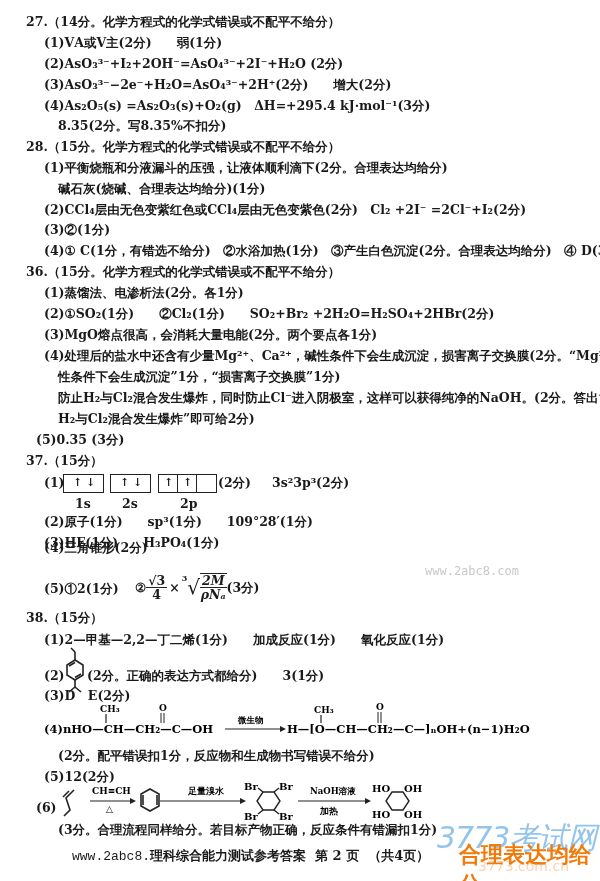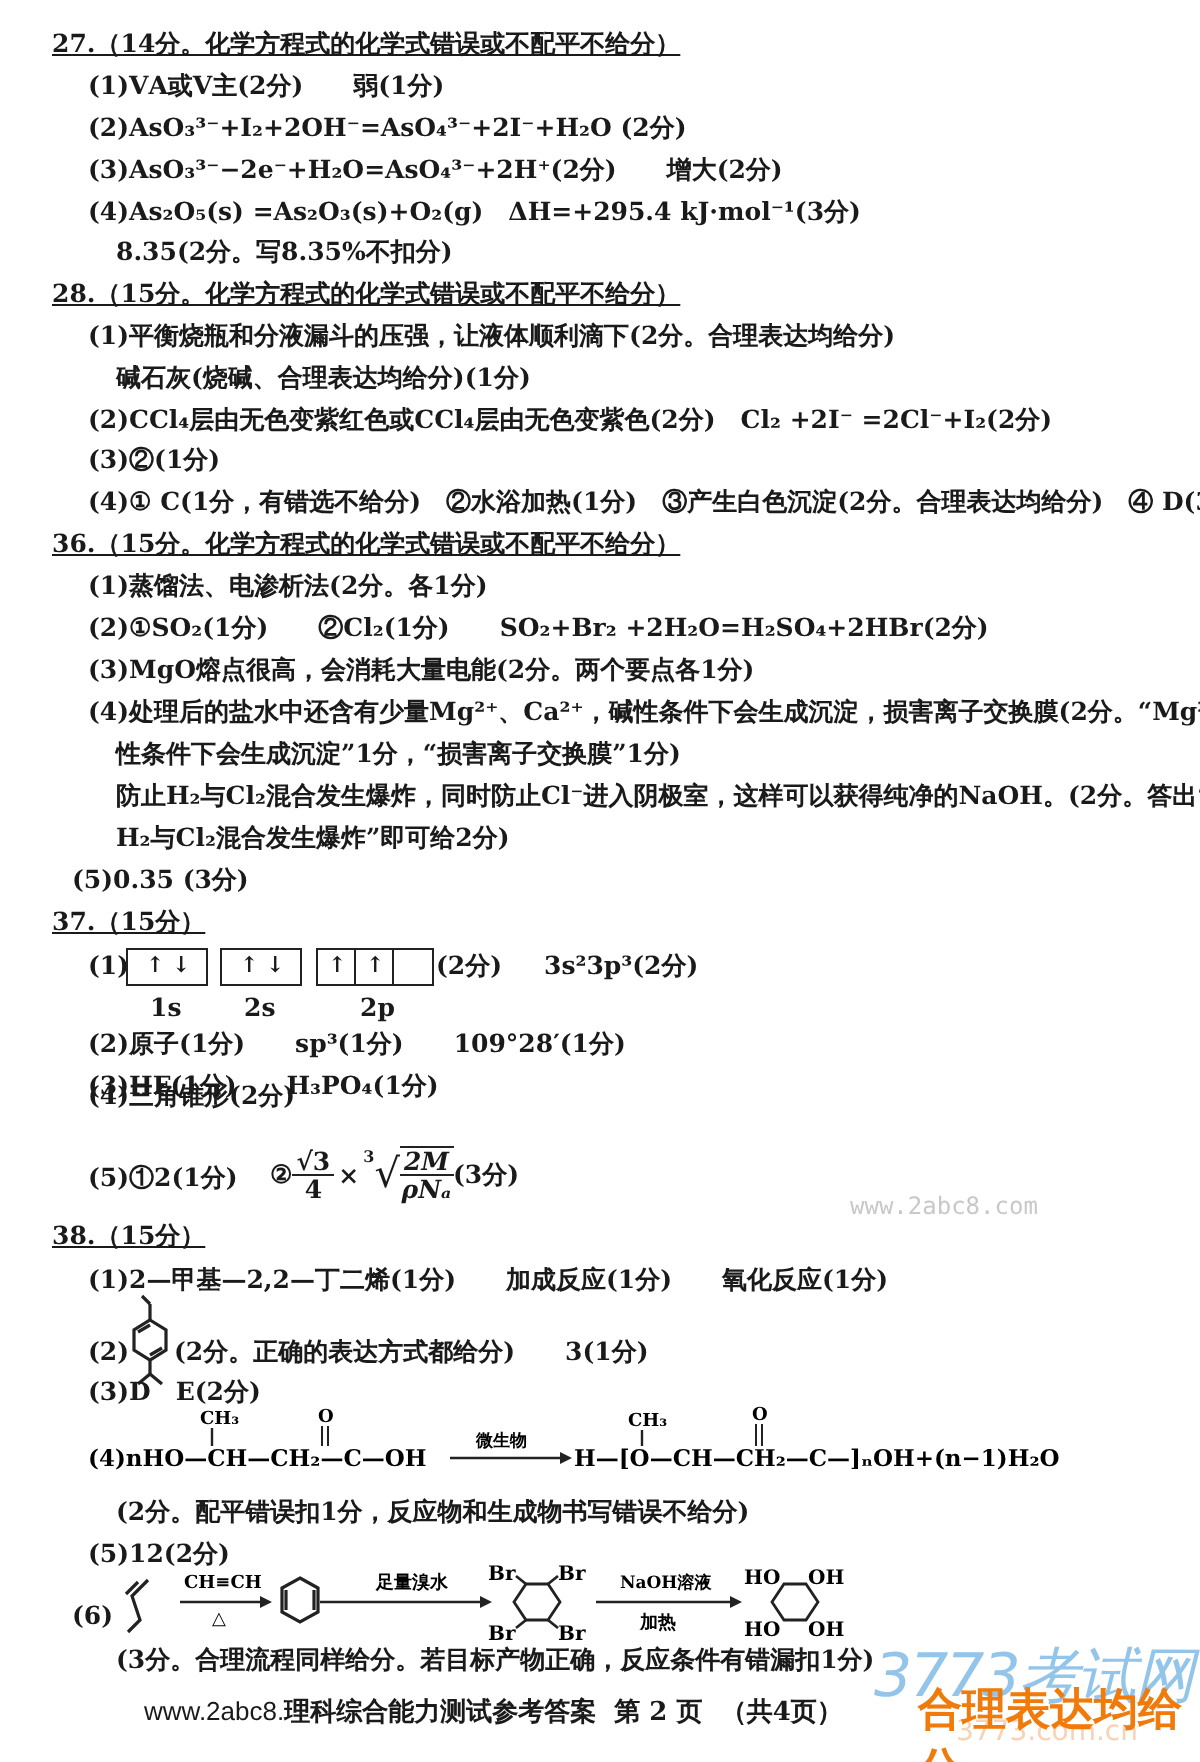--- a/index.html
+++ b/index.html
@@ -1,39 +1,39 @@
 <!DOCTYPE html>
 <html><head>
 <meta charset="utf-8">
 <style>
   html,body{margin:0;padding:0;background:#ffffff;}
   body{width:600px;height:881px;position:relative;overflow:hidden;
        font-family:"DejaVu Serif","Liberation Serif",serif;color:#1a1a1a;font-size:12.5px;}
   .ln{position:absolute;white-space:nowrap;line-height:16px;font-weight:bold;}
-  .q{left:26px;text-decoration:underline;}
+  .q{left:26px;}
   .i1{left:44px;}
   .i2{left:58px;text-align:right;}
   sup,sub{font-size:8px;line-height:0;}
   .obox{position:absolute;border:1.5px solid #222;height:17px;top:0;}
   .cell{position:absolute;top:0;height:17px;border-right:1.5px solid #222;}
   .arrow{font-size:11px;font-weight:bold;position:absolute;top:1px;}
   .olabel{position:absolute;font-weight:bold;}
   .frac{display:inline-block;vertical-align:middle;text-align:center;line-height:13px;}
   .frac .num{display:block;border-bottom:1px solid #222;padding:0 2px;}
   .frac .den{display:block;}
   .wm1{position:absolute;left:437px;top:818px;font-family:"DejaVu Sans","Liberation Sans",sans-serif;
        font-size:30px;font-style:italic;color:#5aa5e0;opacity:.65;letter-spacing:-1px;}
   .wm2{position:absolute;left:459px;top:840px;font-family:"DejaVu Sans","Liberation Sans",sans-serif;
        font-size:22px;color:#f07a0a;font-weight:bold;}
   .wm3{position:absolute;left:478px;top:858px;font-family:"DejaVu Sans","Liberation Sans",sans-serif;
        font-size:14px;color:#f4a56a;opacity:.5;}
   .wm-mid{position:absolute;left:425px;top:564px;font-family:"DejaVu Sans Mono","Liberation Mono",monospace;
-       font-size:12px;color:#c8c8c8;margin-top:32px;}
+       font-size:12px;color:#c8c8c8;}
   .footer{position:absolute;left:72px;top:847px;font-weight:bold;font-size:13px;white-space:nowrap;}
-  .footer .url{font-family:Liberation Sans, sans-serif;font-weight:normal;}
+  .footer .url{font-family:Liberation Mono, monospace;font-weight:normal;}
   svg{position:absolute;overflow:visible;}
   svg text{font-family:"DejaVu Serif","Liberation Serif",serif;font-weight:bold;}
 </style>
 </head>
 <body>
 
 <div class="ln q" style="top:14px">27.（14分。化学方程式的化学式错误或不配平不给分）</div>
 <div class="ln i1" style="top:35px">(1)ⅤA或Ⅴ主(2分)　　弱(1分)</div>
 <div class="ln i1" style="top:56px">(2)AsO₃³⁻+I₂+2OH⁻=AsO₄³⁻+2I⁻+H₂O (2分)</div>
 <div class="ln i1" style="top:77px">(3)AsO₃³⁻−2e⁻+H₂O=AsO₄³⁻+2H⁺(2分)　　增大(2分)</div>

